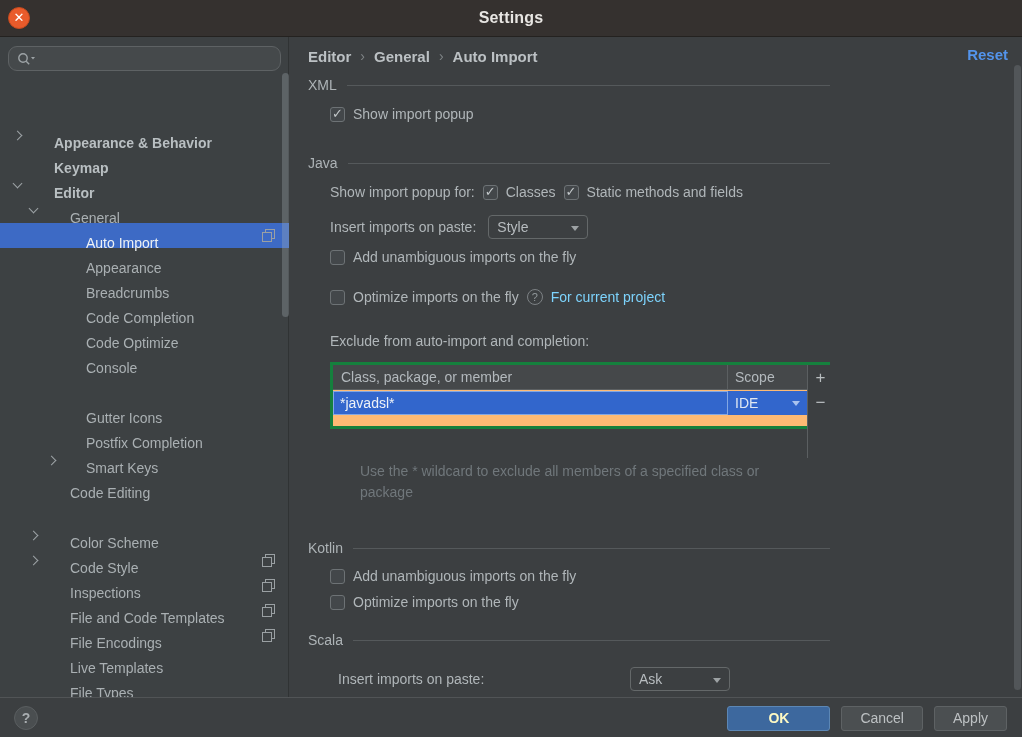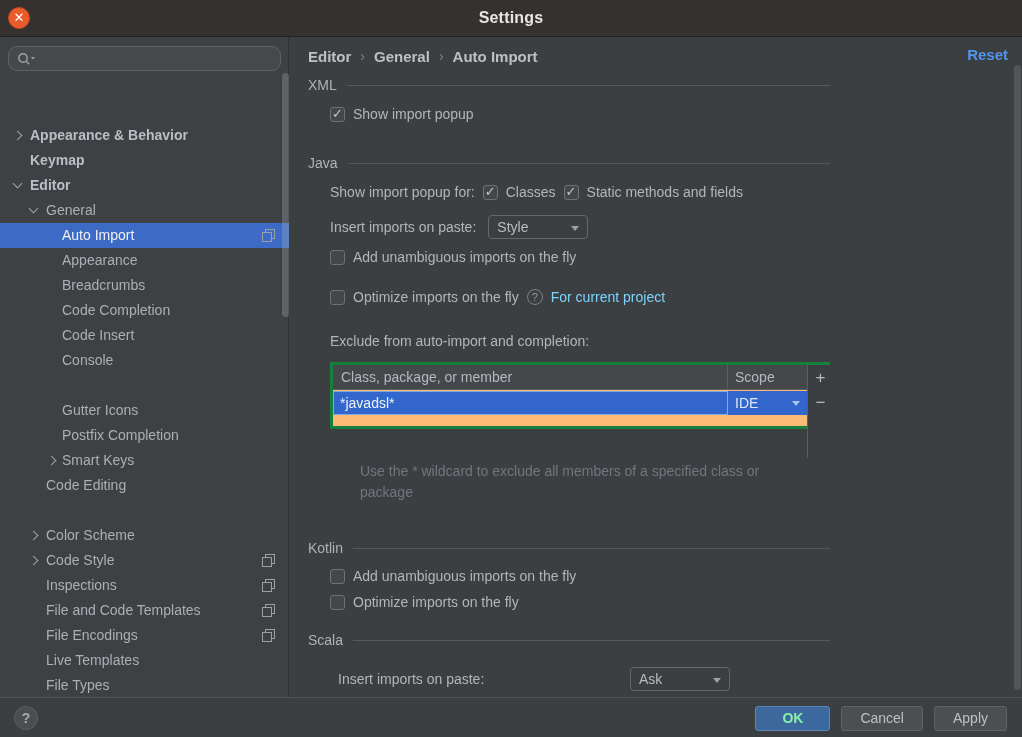--- a/index.html
+++ b/index.html
@@ -10,21 +10,21 @@
   .titlebar { position:absolute; left:0; top:0; width:1022px; height:37px; background:#35312f; border-bottom:1px solid #242220; }
   .title { position:absolute; left:0; right:0; top:9px; text-align:center; font-weight:bold; color:#e8e6e3; font-size:16px; letter-spacing:.2px; }
   .closebtn { position:absolute; left:8px; top:7px; width:22px; height:22px; border-radius:50%; background:#e95b2b; border:1px solid #c44a1f; color:#fff; font-size:13px; font-weight:bold; line-height:20px; text-align:center; cursor:pointer; }
 
   
   .sidebar { position:absolute; left:0; top:37px; width:289px; height:660px; background:#3d4143; border-right:1px solid #303334; }
   .searchbox { position:absolute; left:8px; top:9px; width:273px; height:25px; background:#45494b; border:1px solid #5e6264; border-radius:9px; display:flex; align-items:center; padding-left:8px; }
   .searchbox svg { display:block; }
   .tree { position:absolute; left:0; top:43px; width:289px; bottom:0; }
   .trow { position:absolute; left:0; width:289px; height:25px; line-height:25px; color:#aab0b3; cursor:default; white-space:nowrap; }
-  .trow .lbl { position:absolute; top:0; }
+  .trow .lbl { position:absolute; top:8px;margin-left:24px; }
   .trow.bold .lbl { font-weight:bold; color:#b9bfc2; }
   .trow.sel { background:#3d6ac5; }
   .trow.sel .lbl { color:#eef1f3; }
   .lvl1 .lbl{ left:30px; } .lvl2 .lbl{ left:46px; } .lvl3 .lbl{ left:62px; }
   .chev { position:absolute; top:9px; width:7px; height:7px; border-right:1.6px solid #9da3a6; border-bottom:1.6px solid #9da3a6; }
   .chev.right { transform:rotate(-45deg); }
   .chev.down  { transform:rotate(45deg); top:7px; }
   .lvl1>.chev{ left:14px; } .lvl2>.chev{ left:30px; } .lvl3>.chev{ left:48px; }
   .dupe { position:absolute; right:14px; top:6px; width:13px; height:13px; }
   .dupe::before { content:""; position:absolute; left:3px; top:0; width:8px; height:8px; border:1px solid #9aa0a3; }
@@ -64,21 +64,21 @@
   .xtools { position:absolute; left:474px; top:0; width:25px; height:93px; border-left:1px solid #5b5f61; background:#3c3f41; }
   .tbtn { position:absolute; left:0; width:25px; height:22px; text-align:center; color:#b8bdbf; font-size:17px; line-height:22px; cursor:pointer; }
 
   .hint { position:absolute; left:70px; top:424px; width:440px; line-height:1.5; color:#70777b; }
 
   
   .footer { position:absolute; left:0; bottom:0; width:1022px; height:40px; background:#3c3f41; border-top:1px solid #515456; }
   .helpbtn { position:absolute; left:14px; top:8px; width:24px; height:24px; border-radius:50%; background:#4a4e50; border:1px solid #5a5e60; color:#a9aeb1; font-weight:bold; text-align:center; line-height:22px; cursor:pointer; }
   .btns { position:absolute; right:15px; top:8px; display:flex; gap:11px; }
   .btn { height:25px; border-radius:3px; border:1px solid #5e6264; background:#4b4f51; color:#bdc1c3; font-size:14px; padding:0 18px; line-height:23px; text-align:center; cursor:pointer; }
-  .btn.primary { background:#3d689e; border-color:#5c87b5; color:#86efac; font-weight:bold; padding:0 26px; }
+  .btn.primary { background:#3d689e; border-color:#5c87b5; color:#fef9c3; font-weight:bold; padding:0 40px; }
 </style>
 </head>
 <body>
 
 <div class="titlebar">
   <div class="closebtn">✕</div>
   <div class="title">Settings</div>
 </div>
 
 <div class="sidebar">
@@ -114,21 +114,21 @@
     <div class="trow lvl3" style="top:168px">
         <span class="lbl">Appearance</span>
       </div>
     <div class="trow lvl3" style="top:193px">
         <span class="lbl">Breadcrumbs</span>
       </div>
     <div class="trow lvl3" style="top:218px">
         <span class="lbl">Code Completion</span>
       </div>
     <div class="trow lvl3" style="top:243px">
-        <span class="lbl">Code Insert</span>
+        <span class="lbl">Code Optimize</span>
       </div>
     <div class="trow lvl3" style="top:268px">
         <span class="lbl">Console</span>
       </div>
     <div class="trow lvl3" style="top:318px">
         <span class="lbl">Gutter Icons</span>
       </div>
     <div class="trow lvl3" style="top:343px">
         <span class="lbl">Postfix Completion</span>
       </div>

